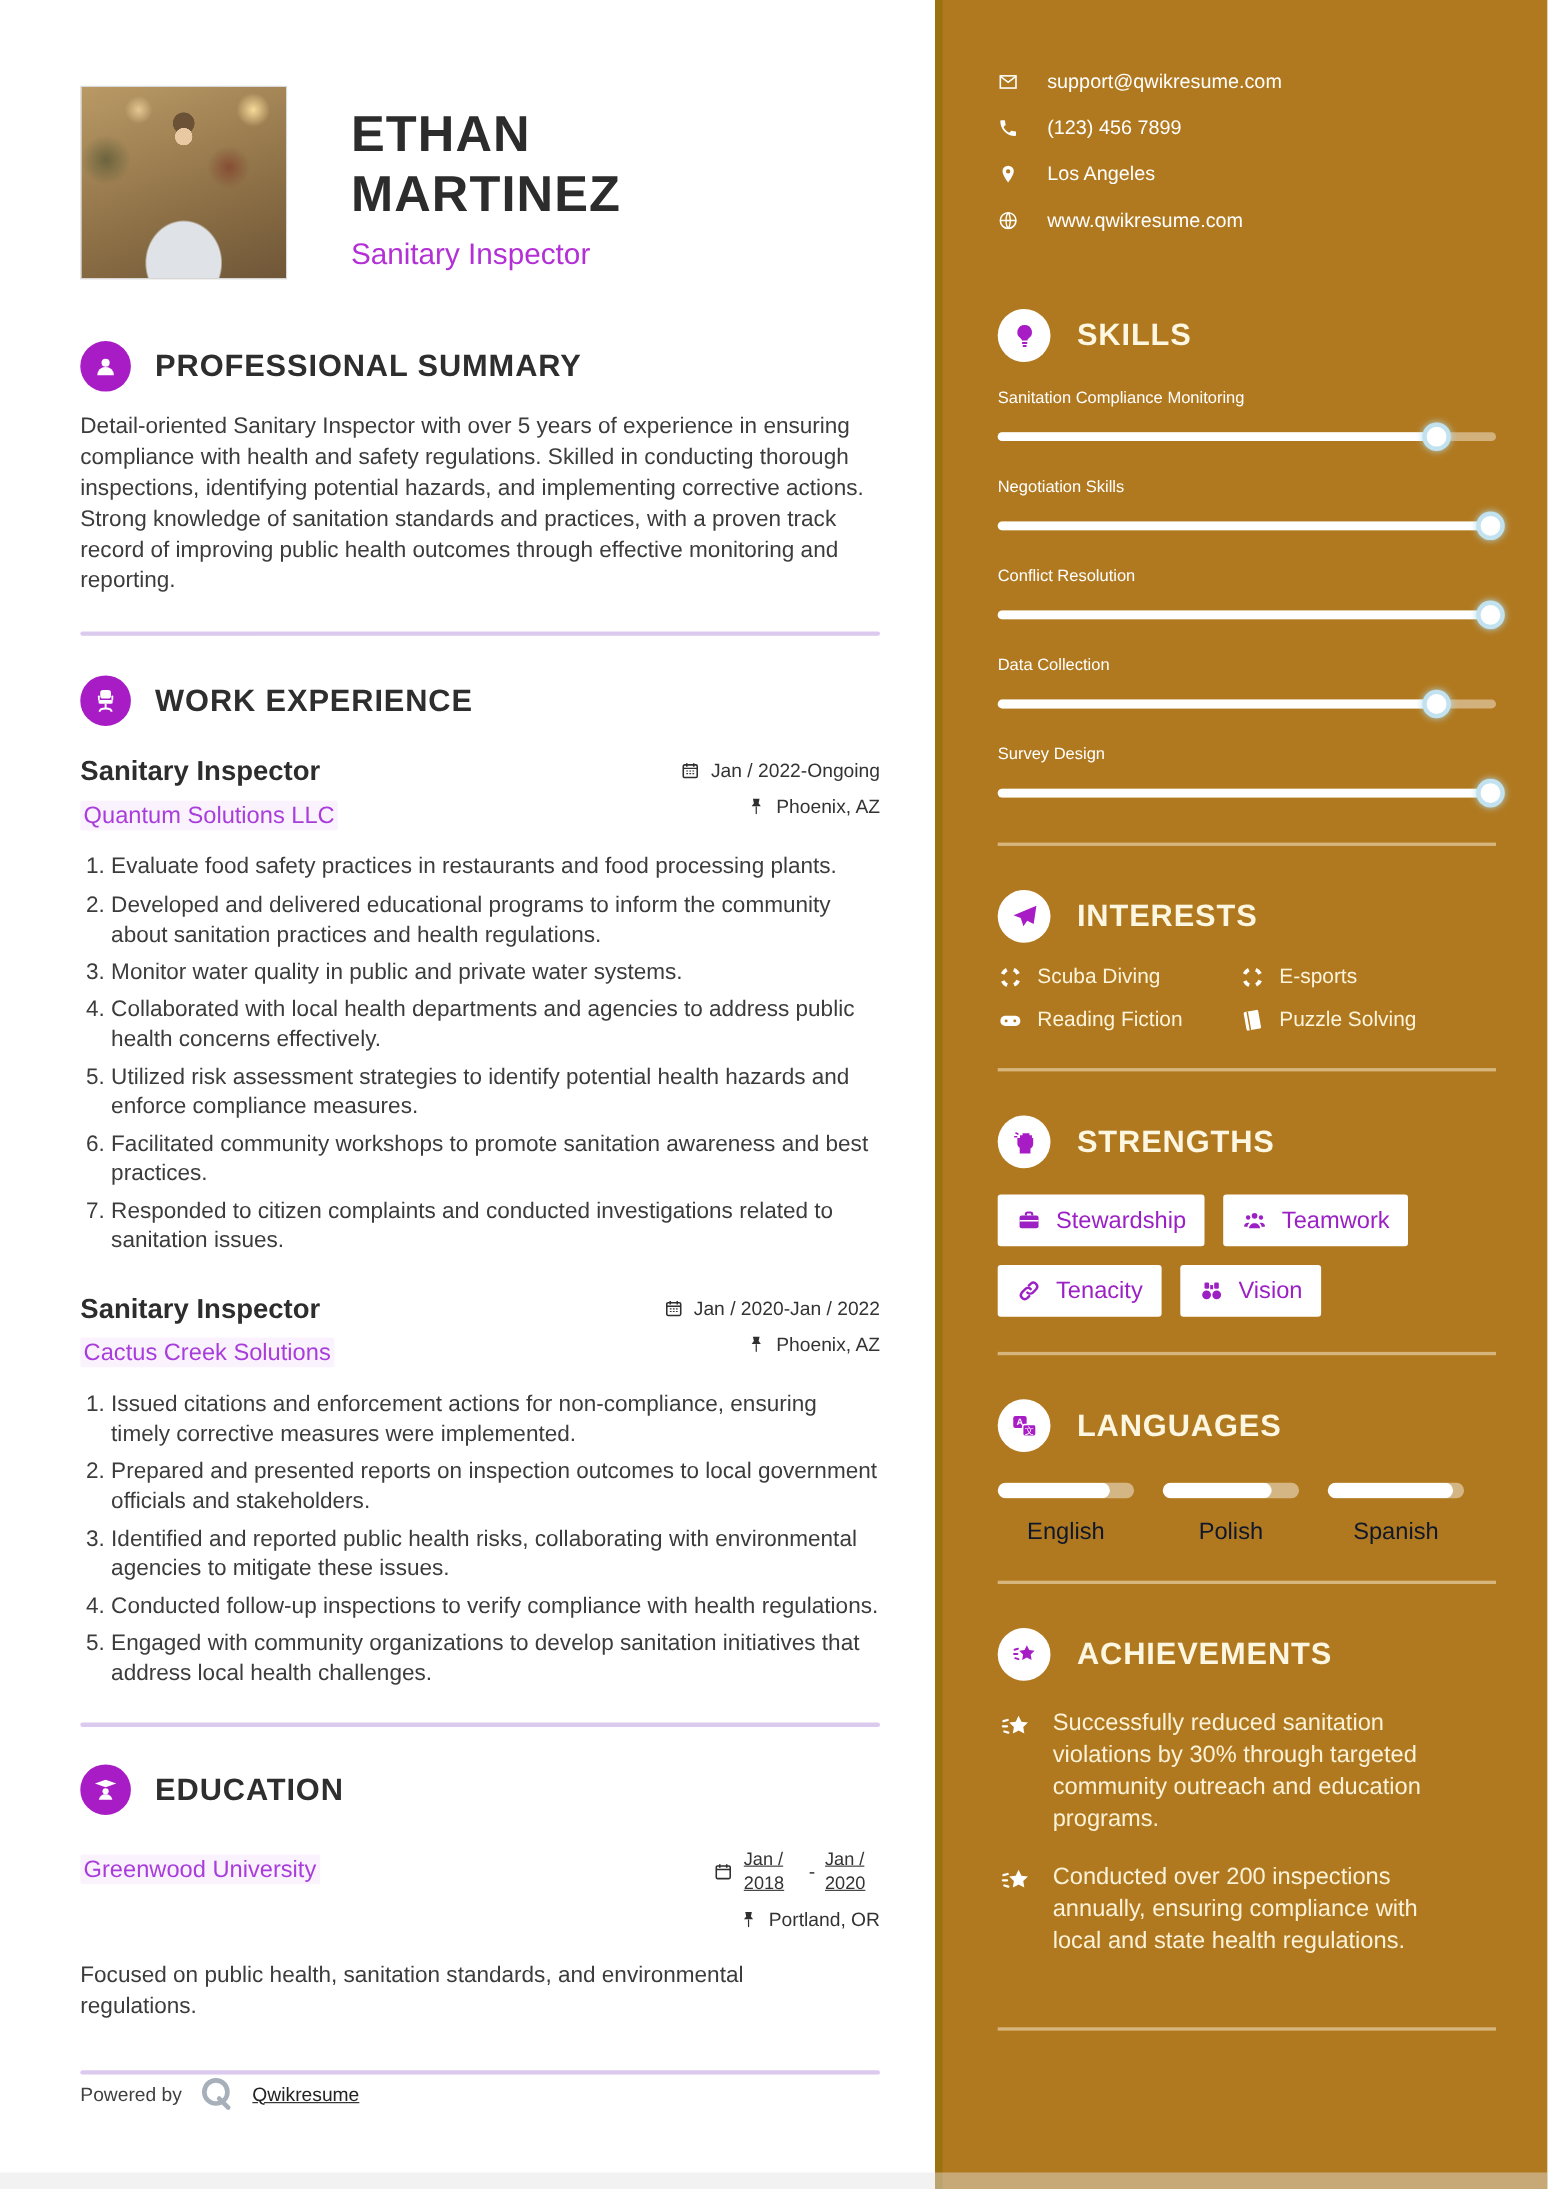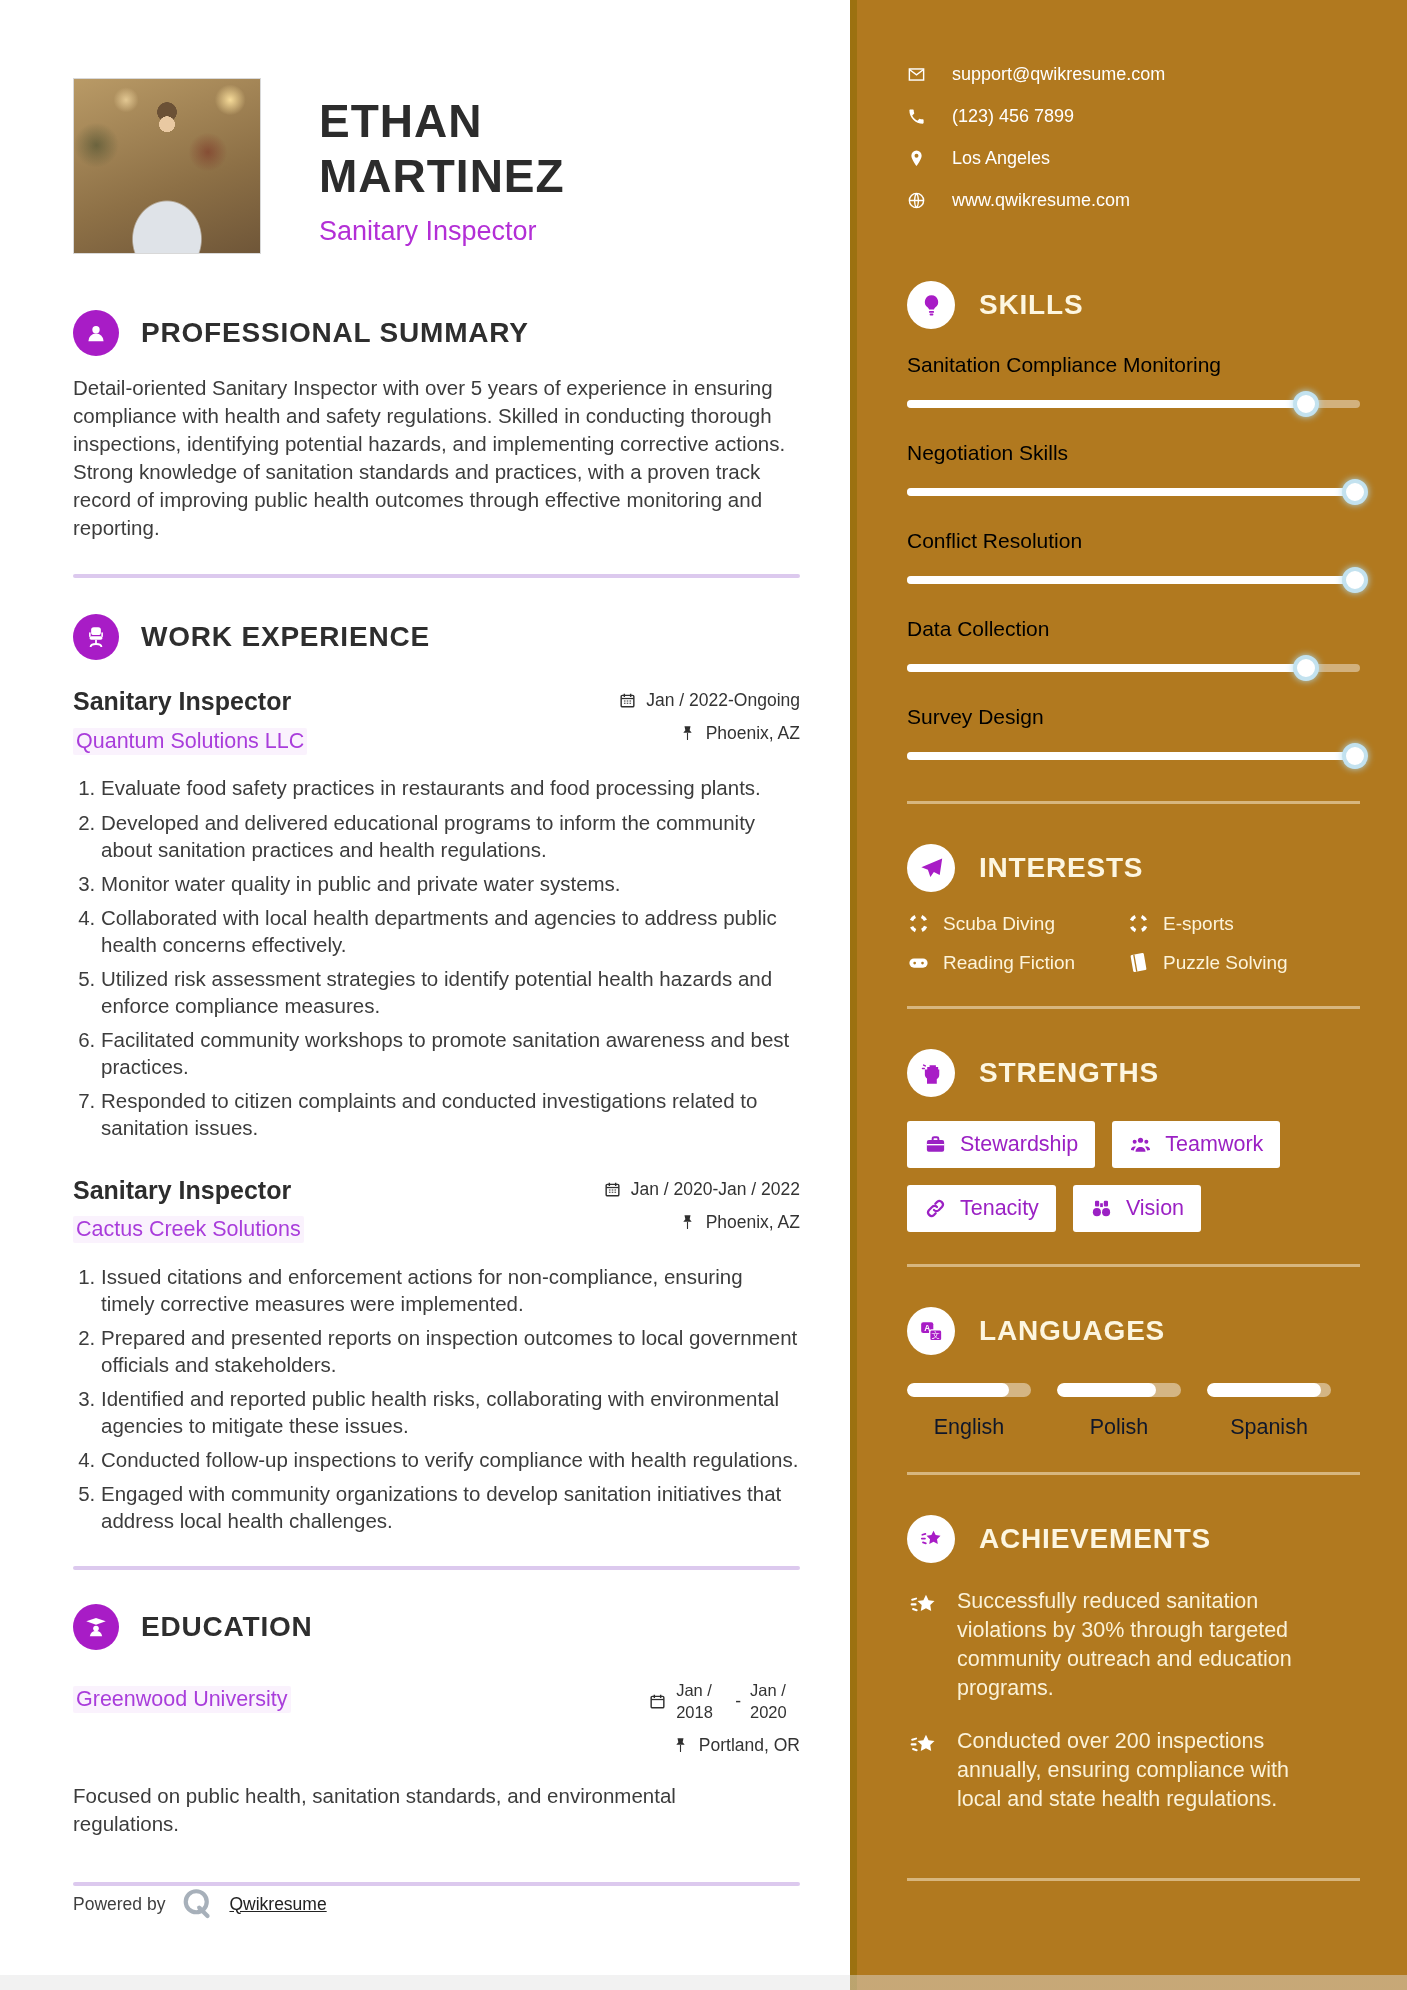--- a/index.html
+++ b/index.html
@@ -41,21 +41,21 @@
 
   .job{margin-top:26px;}
   .jobrow{display:flex;justify-content:space-between;width:727px;}
   .jobtitle{font-size:25px;font-weight:700;color:#2d2d2d;line-height:1.25;}
   .degree{width:420px;}
   .company{display:inline-block;font-size:21.5px;color:var(--link-purple);margin-top:10px;
            background:rgba(240,217,248,.35);padding:1px 3px;border-radius:2px;}
   .meta{text-align:right;font-size:17.5px;color:#333;flex:none;padding-top:4px;}
   .meta-row{display:flex;justify-content:flex-end;align-items:center;gap:9px;margin-bottom:12px;}
   .meta-row svg{width:19px;height:19px;flex:none;}
-  .date-stack{display:inline-block;width:50px;text-align:left;line-height:1.3;font-size:16.5px;}
+  .date-stack{display:inline-block;width:50px;text-align:left;line-height:1.3;font-size:16.5px;text-decoration:underline;}
   .bullets{margin:18px 0 0 0;padding-left:28px;font-size:20.5px;line-height:1.32;width:700px;}
   .bullets li{margin-bottom:7px;}
   .edu-desc{margin-top:14px;font-size:20.5px;line-height:1.37;width:700px;}
 
   .footer{position:absolute;left:73px;bottom:68px;display:flex;align-items:center;gap:14px;
           font-size:17.5px;color:#3f3f3f;}
   .footer .brand{color:#222;text-decoration:underline;font-weight:500;}
   .qlogo{width:36px;height:36px;}
 
   
@@ -67,21 +67,21 @@
   .contact-row svg{width:19px;height:19px;flex:none;}
 
   .side-sec{display:flex;align-items:center;gap:24px;margin-top:70px;}
   .side-badge{width:48px;height:48px;border-radius:50%;background:#fff;flex:none;
               display:flex;align-items:center;justify-content:center;}
   .side-badge svg{width:27px;height:27px;}
   .side-sec h2{margin:0;font-size:28px;font-weight:700;color:#fdf6e0;letter-spacing:.8px;}
 
   .skills-list{margin-top:10px;}
   .skill{margin-top:24px;}
-  .skill-label{font-size:21px;color:#000000;}
+  .skill-label{font-size:15px;color:#ffffff;}
   .slider{position:relative;height:26px;margin-top:14px;margin-bottom:18px;}
   .track{position:absolute;left:0;right:0;top:9px;height:8px;border-radius:4px;background:rgba(255,255,255,.42);}
   .fill{position:absolute;left:0;top:9px;height:8px;border-radius:4px;background:#fff;}
   .knob{position:absolute;top:0;width:26px;height:26px;border-radius:50%;background:#fff;
         border:4px solid #c3e2ef;box-sizing:border-box;transform:translateX(-50%);
         box-shadow:0 0 7px rgba(175,220,240,.95);}
 
   .div-side{height:3px;background:rgba(253,244,222,.5);margin-top:32px;}
 
   .interests{display:grid;grid-template-columns:220px auto;row-gap:16px;margin-top:20px;

